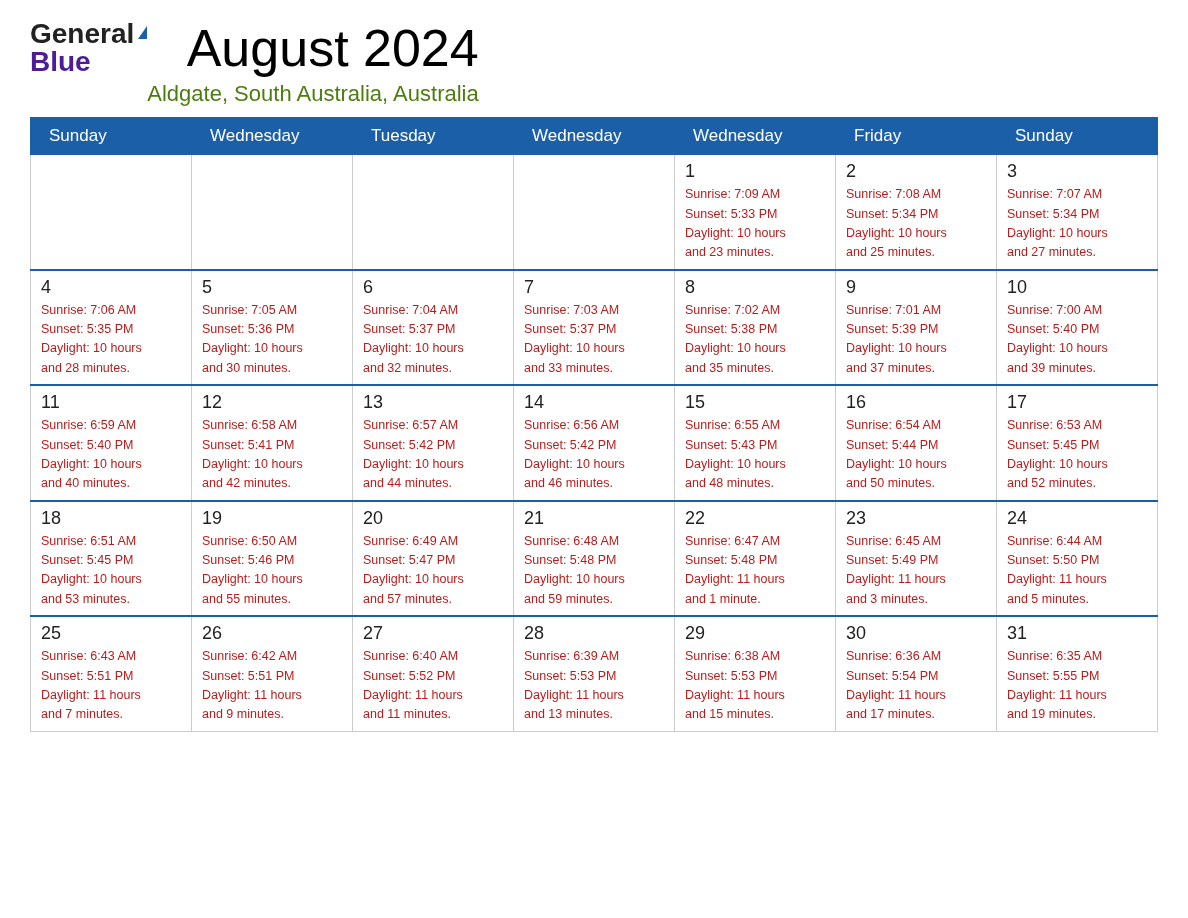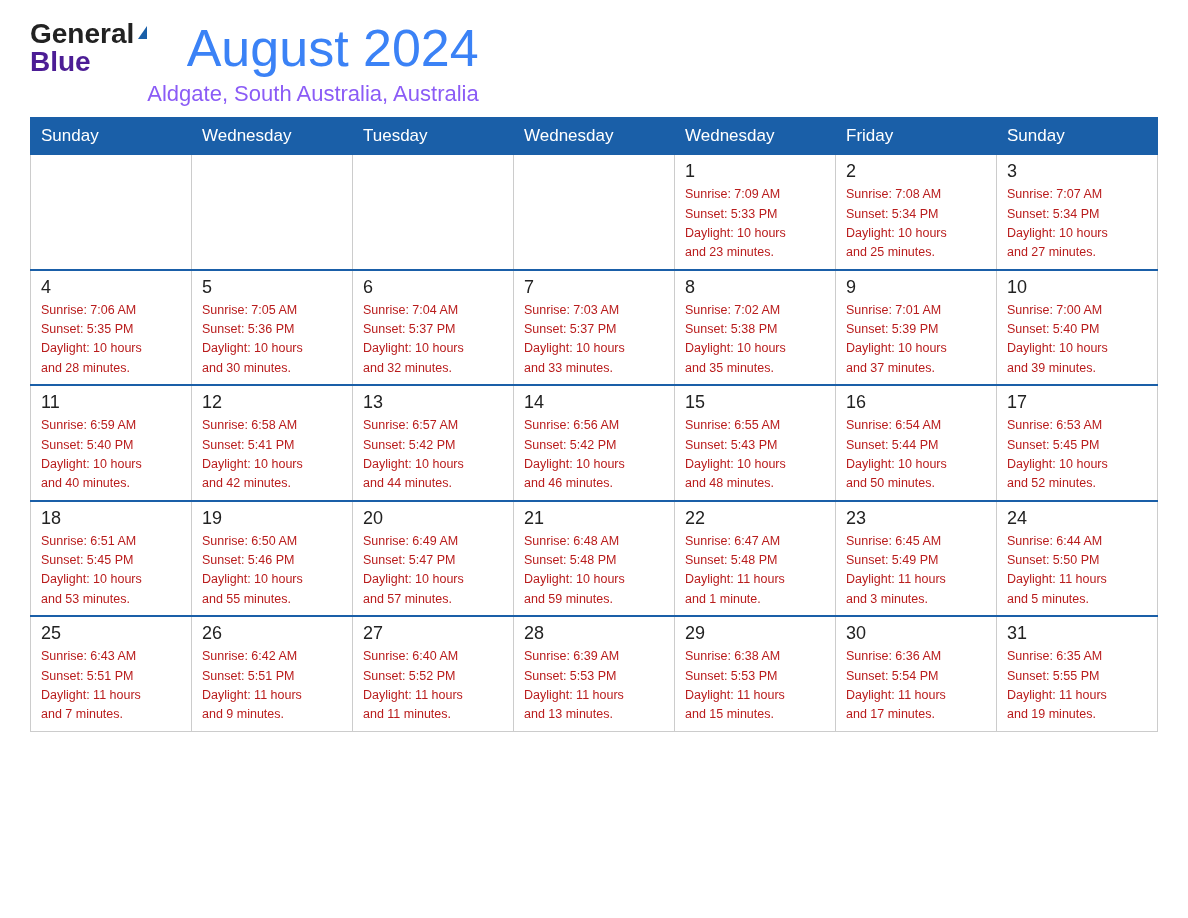--- a/index.html
+++ b/index.html
@@ -37,39 +37,39 @@
     .logo-line {
       display: flex;
       align-items: center;
     }
     .title-area {
       text-align: right;
     }
     .month-title {
       font-size: 52px;
       font-weight: 300;
-      color: #3b82f6;
+      color: #000000;
       line-height: 1.1;
     }
     .location {
       font-size: 22px;
-      color: #8b5cf6;
+      color: #4d7c0f;
       margin-top: 4px;
     }
     .calendar {
       width: 100%;
       border-collapse: collapse;
       border: 1px solid #aaa;
     }
     .calendar th {
       background-color: #1a5fa8;
       color: #fff;
       font-size: 17px;
       font-weight: normal;
-      padding: 8px 10px;
+      padding: 8px 18px;
       text-align: left;
       border: 1px solid #1a5fa8;
     }
     .calendar td {
       vertical-align: top;
       padding: 6px 10px;
       border: 1px solid #ccc;
       width: 14.28%;
       min-height: 110px;
       font-size: 13px;

